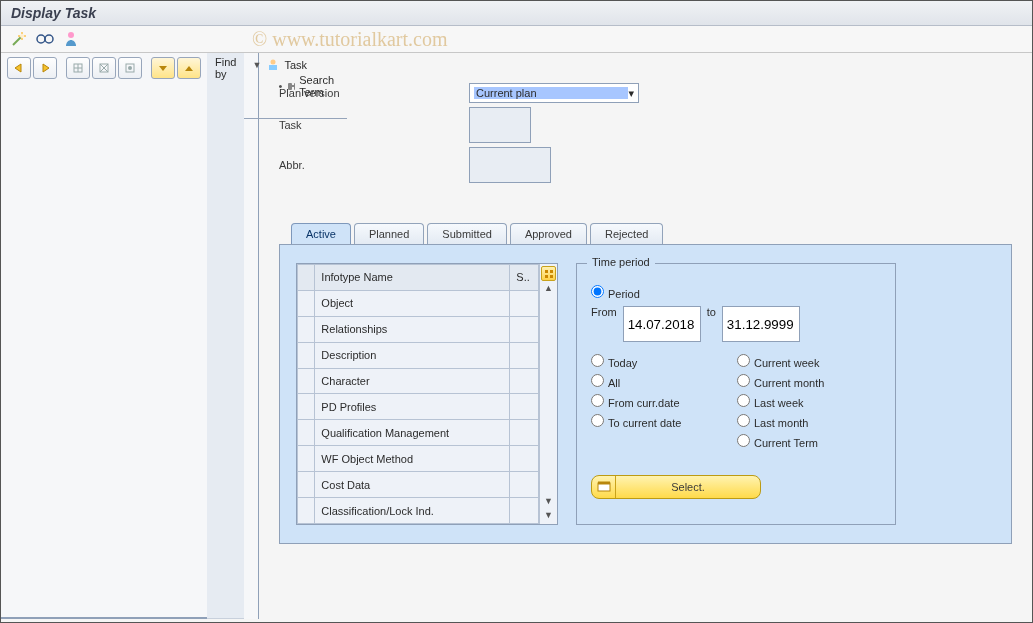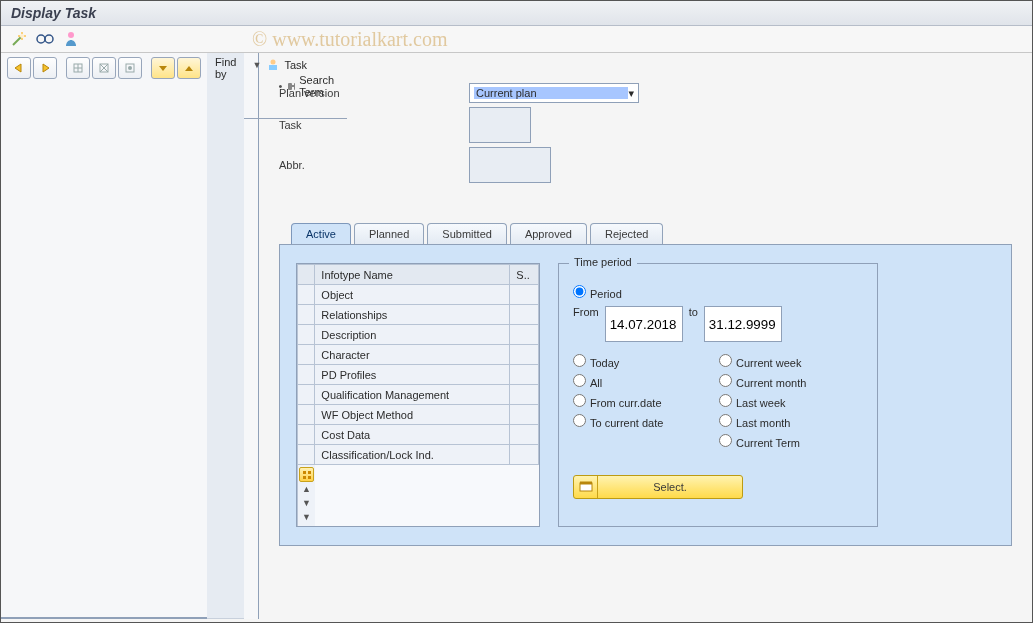--- a/index.html
+++ b/index.html
@@ -143,21 +143,20 @@
     background: #cfe3f8;
     padding: 18px 16px;
     display: flex;
     gap: 18px;
     min-height: 300px;
   }
   .table-wrap {
     display: flex;
     border: 1px solid #8fa0b8;
     background: #f7f9fc;
-    flex-direction: column;
   }
   table.infotypes {
     border-collapse: collapse;
     width: 242px;
   }
   table.infotypes th, table.infotypes td {
     border: 1px solid #b7c3d4;
     background: #eef2f8;
     padding: 3px 6px;
     text-align: left;
@@ -211,21 +210,21 @@
   .fromto {
     display:flex; align-items:flex-start; gap:6px;
     margin: 6px 0 12px 0;
   }
   .select-btn {
     margin-top: 26px;
     width: 170px;
     height: 24px;
     background: linear-gradient(#fff3b0,#ffda4a);
     border: 1px solid #bc9b14;
-    border-radius: 3px;
+    border-radius: 8px;
     display: flex; align-items: center;
     cursor: pointer;
   }
   .select-btn .ico {
     width: 24px;
     height: 100%;
     border-right: 1px solid #c9a21a;
     display:flex;align-items:center;justify-content:center;
   }
   .select-btn .lbl {

